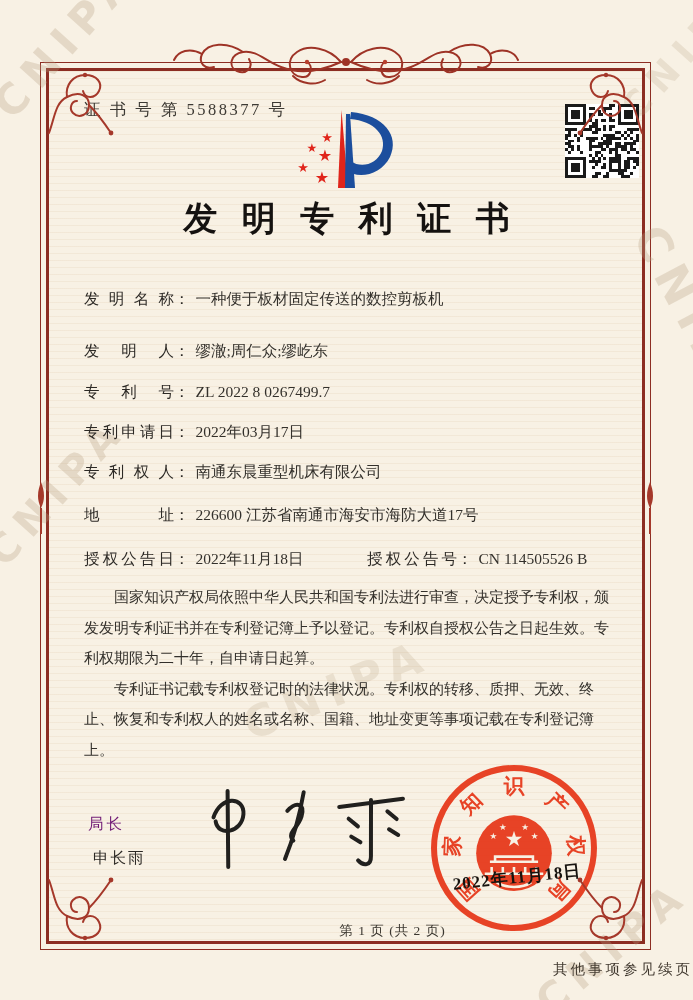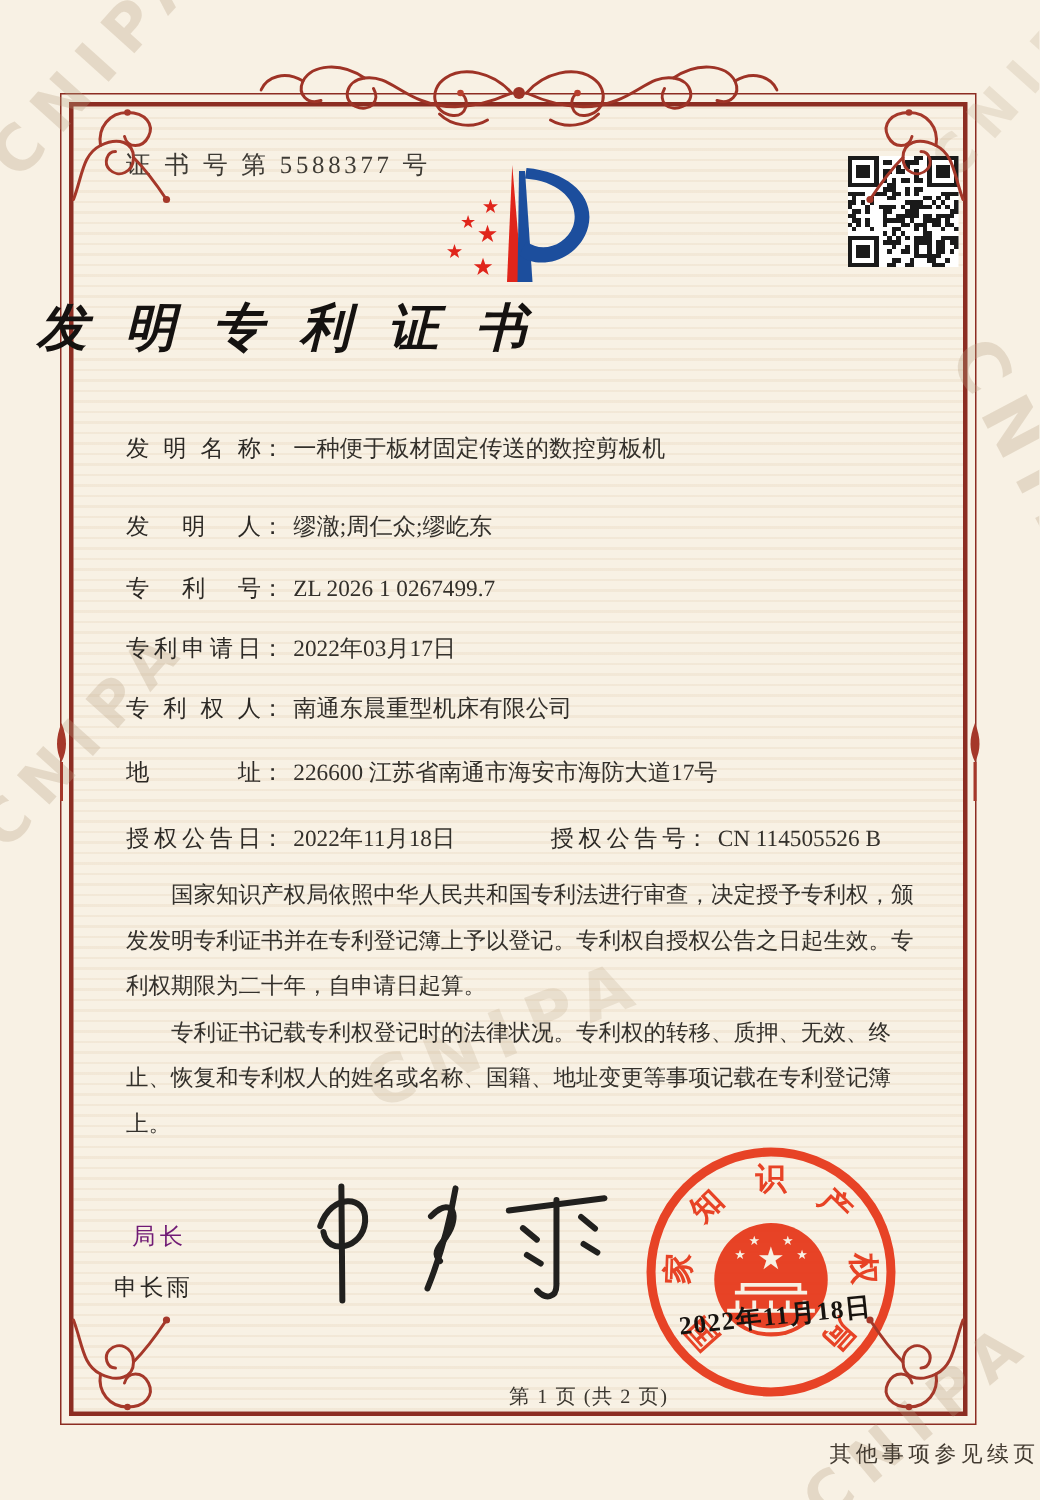--- a/index.html
+++ b/index.html
@@ -19,31 +19,31 @@
   .wm2{left:592px;top:292px;font-size:46px;transform:rotate(62deg);}
   .wm3{left:-36px;top:468px;font-size:40px;transform:rotate(-48deg);}
   .wm4{left:238px;top:664px;font-size:44px;transform:rotate(-22deg);color:rgba(182,160,128,.22);}
   .wm5{left:520px;top:924px;font-size:40px;transform:rotate(-40deg);}
   .wm6{left:600px;top:30px;font-size:36px;transform:rotate(-48deg);color:rgba(182,160,128,.22);}
   
   .content{position:absolute;inset:0;z-index:2;}
   .cert-no{position:absolute;left:84px;top:99px;font-size:16.5px;letter-spacing:2.5px;color:#3d3a34;}
   .logo{position:absolute;left:276px;top:100px;width:150px;height:95px;}
   .qr{position:absolute;left:565px;top:104px;width:74px;height:74px;}
-  .title{position:absolute;left:0;top:196px;width:100%;text-align:left;font-size:34px;
-         font-weight:700;letter-spacing:.72em;text-indent:.72em;color:#151210;font-style:italic;}
+  .title{position:absolute;left:0;top:196px;width:100%;text-align:center;font-size:34px;
+         font-weight:700;letter-spacing:.72em;text-indent:.72em;color:#151210;}
   .row{position:absolute;left:84px;width:540px;font-size:15.5px;white-space:nowrap;}
   .flabel{display:inline-block;width:90px;text-align-last:justify;text-align:justify;color:#2c2925;}
   .fcolon{color:#2c2925;margin-right:6px;}
   .fvalue{color:#33302b;}
   .pair2{position:absolute;left:283px;top:0;}
   .paras{position:absolute;left:84px;top:582px;width:527px;font-size:15px;line-height:30.5px;color:#33302b;}
   .paras p{margin:0;text-indent:2em;}
   .sig-title{position:absolute;left:88px;top:814px;font-size:15.5px;letter-spacing:3px;color:#701a75;}
-  .sig-name{position:absolute;left:76px;top:848px;font-size:15.5px;letter-spacing:2px;color:#2c2925;}
+  .sig-name{position:absolute;left:93px;top:848px;font-size:15.5px;letter-spacing:2px;color:#2c2925;}
   .signature{position:absolute;left:192px;top:780px;width:240px;height:100px;transform:rotate(-2deg);}
   .seal{position:absolute;left:428px;top:762px;width:172px;height:172px;opacity:.95;}
   .seal-char{font-size:24px;font-weight:700;fill:#e73a1c;font-family:"Liberation Serif",serif;}
   .seal-date{position:absolute;left:426px;top:866px;width:182px;text-align:center;
              transform:rotate(-6deg);font-size:17px;font-weight:700;color:#17130f;letter-spacing:1px;}
   .page-no{position:absolute;left:0;top:922px;width:100%;text-align:center;font-size:13.5px;
            letter-spacing:1px;color:#3a362f;margin-left:46px;}
   .footer{position:absolute;left:0;top:960px;width:100%;text-align:right;font-size:14.5px;
           letter-spacing:3px;color:#423a30;}
   .logo-star{font-family:"DejaVu Sans",sans-serif;fill:#e0251b;}
@@ -370,21 +370,21 @@
 
     <div class="title">发明专利证书</div>
 
     <div class="row" style="top:289px">
       <span class="flabel">发明名称</span><span class="fcolon">：</span><span class="fvalue">一种便于板材固定传送的数控剪板机</span>
     </div>
     <div class="row" style="top:341px">
       <span class="flabel">发明人</span><span class="fcolon">：</span><span class="fvalue">缪澈;周仁众;缪屹东</span>
     </div>
     <div class="row" style="top:382px">
-      <span class="flabel">专利号</span><span class="fcolon">：</span><span class="fvalue">ZL 2026 1 0267499.7</span>
+      <span class="flabel">专利号</span><span class="fcolon">：</span><span class="fvalue">ZL 2022 8 0267499.7</span>
     </div>
     <div class="row" style="top:422px">
       <span class="flabel">专利申请日</span><span class="fcolon">：</span><span class="fvalue">2022年03月17日</span>
     </div>
     <div class="row" style="top:462px">
       <span class="flabel">专利权人</span><span class="fcolon">：</span><span class="fvalue">南通东晨重型机床有限公司</span>
     </div>
     <div class="row" style="top:505px">
       <span class="flabel">地址</span><span class="fcolon">：</span><span class="fvalue">226600 江苏省南通市海安市海防大道17号</span>
     </div>

